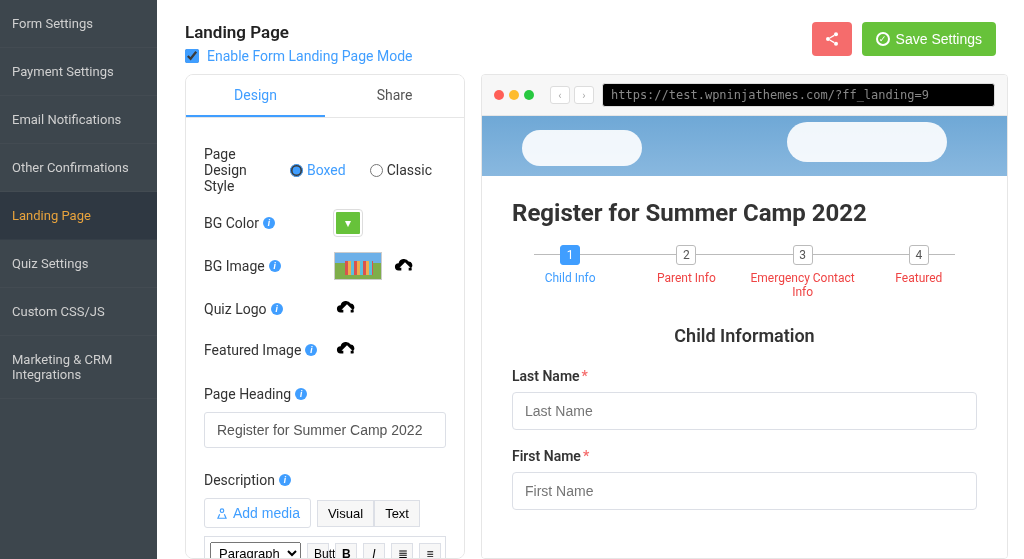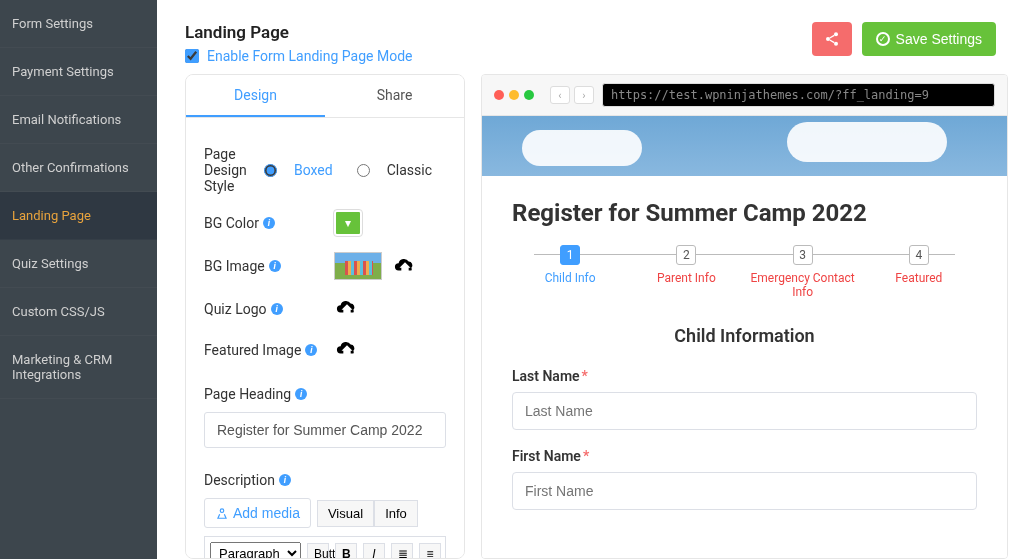--- a/index.html
+++ b/index.html
@@ -20,21 +20,21 @@
   .check-circle { width: 14px; height: 14px; border: 2px solid #fff; border-radius: 50%; display: inline-flex; align-items: center; justify-content: center; font-size: 9px; line-height: 1; }
   .content-row { display: flex; gap: 16px; padding: 0 16px 0 28px; flex: 1; overflow: hidden; }
   .design-panel { width: 280px; border: 1px solid #e6e6e6; border-radius: 8px; background: #fff; flex-shrink: 0; overflow-y: auto; }
   .tabs { display: flex; border-bottom: 1px solid #e6e6e6; }
   .tab { flex: 1; text-align: center; padding: 12px 0; font-size: 14px; cursor: pointer; color: #555; }
   .tab.active { color: #409eff; border-bottom: 2px solid #409eff; }
   .panel-body { padding: 12px 18px 20px; }
   .row { display: flex; align-items: center; margin: 16px 0; gap: 10px; }
   .row .label { width: 120px; font-size: 14px; color: #333; display: flex; align-items: center; gap: 4px; }
   .info-icon { width: 12px; height: 12px; border-radius: 50%; background: #409eff; color: #fff; font-size: 9px; display: inline-flex; align-items: center; justify-content: center; font-style: italic; font-weight: bold; flex-shrink: 0; }
-  .radio-opt { display: inline-flex; align-items: center; gap: 17px; margin-right: 14px; font-size: 14px; }
+  .radio-opt { display: inline-flex; align-items: center; gap: 4px; margin-right: 14px; font-size: 14px; }
   .radio-opt input { accent-color: #409eff; }
   .radio-opt.active { color: #409eff; }
   .swatch { width: 28px; height: 26px; border-radius: 3px; background: #67c23a; border: 2px solid #fff; outline: 1px solid #ddd; display: flex; align-items: center; justify-content: center; color: #fff; font-size: 12px; }
   .thumb { width: 48px; height: 28px; background: linear-gradient(#6db0e8 40%, #7fae4a 40%); border: 1px solid #ccc; position: relative; }
   .thumb::after { content:""; position:absolute; bottom:4px; left:10px; width:28px; height:14px; background: repeating-linear-gradient(90deg,#d9534f 0 3px,#f0ad4e 3px 6px,#5bc0de 6px 9px); }
   .cloud-icon svg { width: 26px; height: 22px; }
   .section-label { font-size: 14px; color: #333; margin-top: 24px; margin-bottom: 10px; display:flex; align-items:center; gap:4px;}
   .text-input { width: 100%; border: 1px solid #dcdfe6; border-radius: 3px; padding: 9px 12px; font-size: 14px; color:#555; }
   .add-media { border: 1px solid #dcdfe6; background: #fff; padding: 6px 10px; border-radius: 3px; color: #409eff; font-size: 14px; display: inline-flex; align-items: center; gap: 4px; cursor: pointer; }
   .ed-tabs { display:inline-flex; margin-left:6px; }
@@ -178,21 +178,21 @@
           <div style="display:flex; align-items:center;">
             <button class="add-media">
               <svg width="14" height="14" viewBox="0 0 24 24" fill="none" stroke="#409eff" stroke-width="2">
                   <circle cx="12" cy="8" r="3"></circle>
                   <path d="M8 14l-3 7h14l-3-7"></path>
                 </svg>
               <span>Add media</span>
             </button>
             <div class="ed-tabs">
               <button class="ed-tab"><span>Visual</span></button>
-              <button class="ed-tab"><span>Info</span></button>
+              <button class="ed-tab"><span>Text</span></button>
             </div>
           </div>
           <div class="ed-toolbar">
             <select class="ed-sel"><option>Paragraph</option></select>
             <button class="ed-btn"><span>Button</span></button>
             <button class="ed-btn"><b>B</b></button>
             <button class="ed-btn"><i>I</i></button>
             <button class="ed-btn"><span>≣</span></button>
             <button class="ed-btn"><span>≡</span></button>
           </div>

